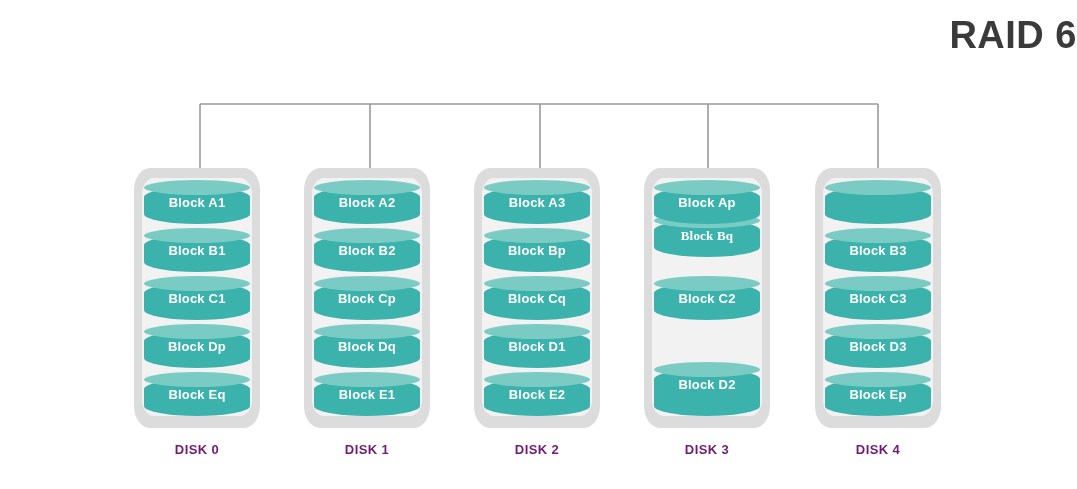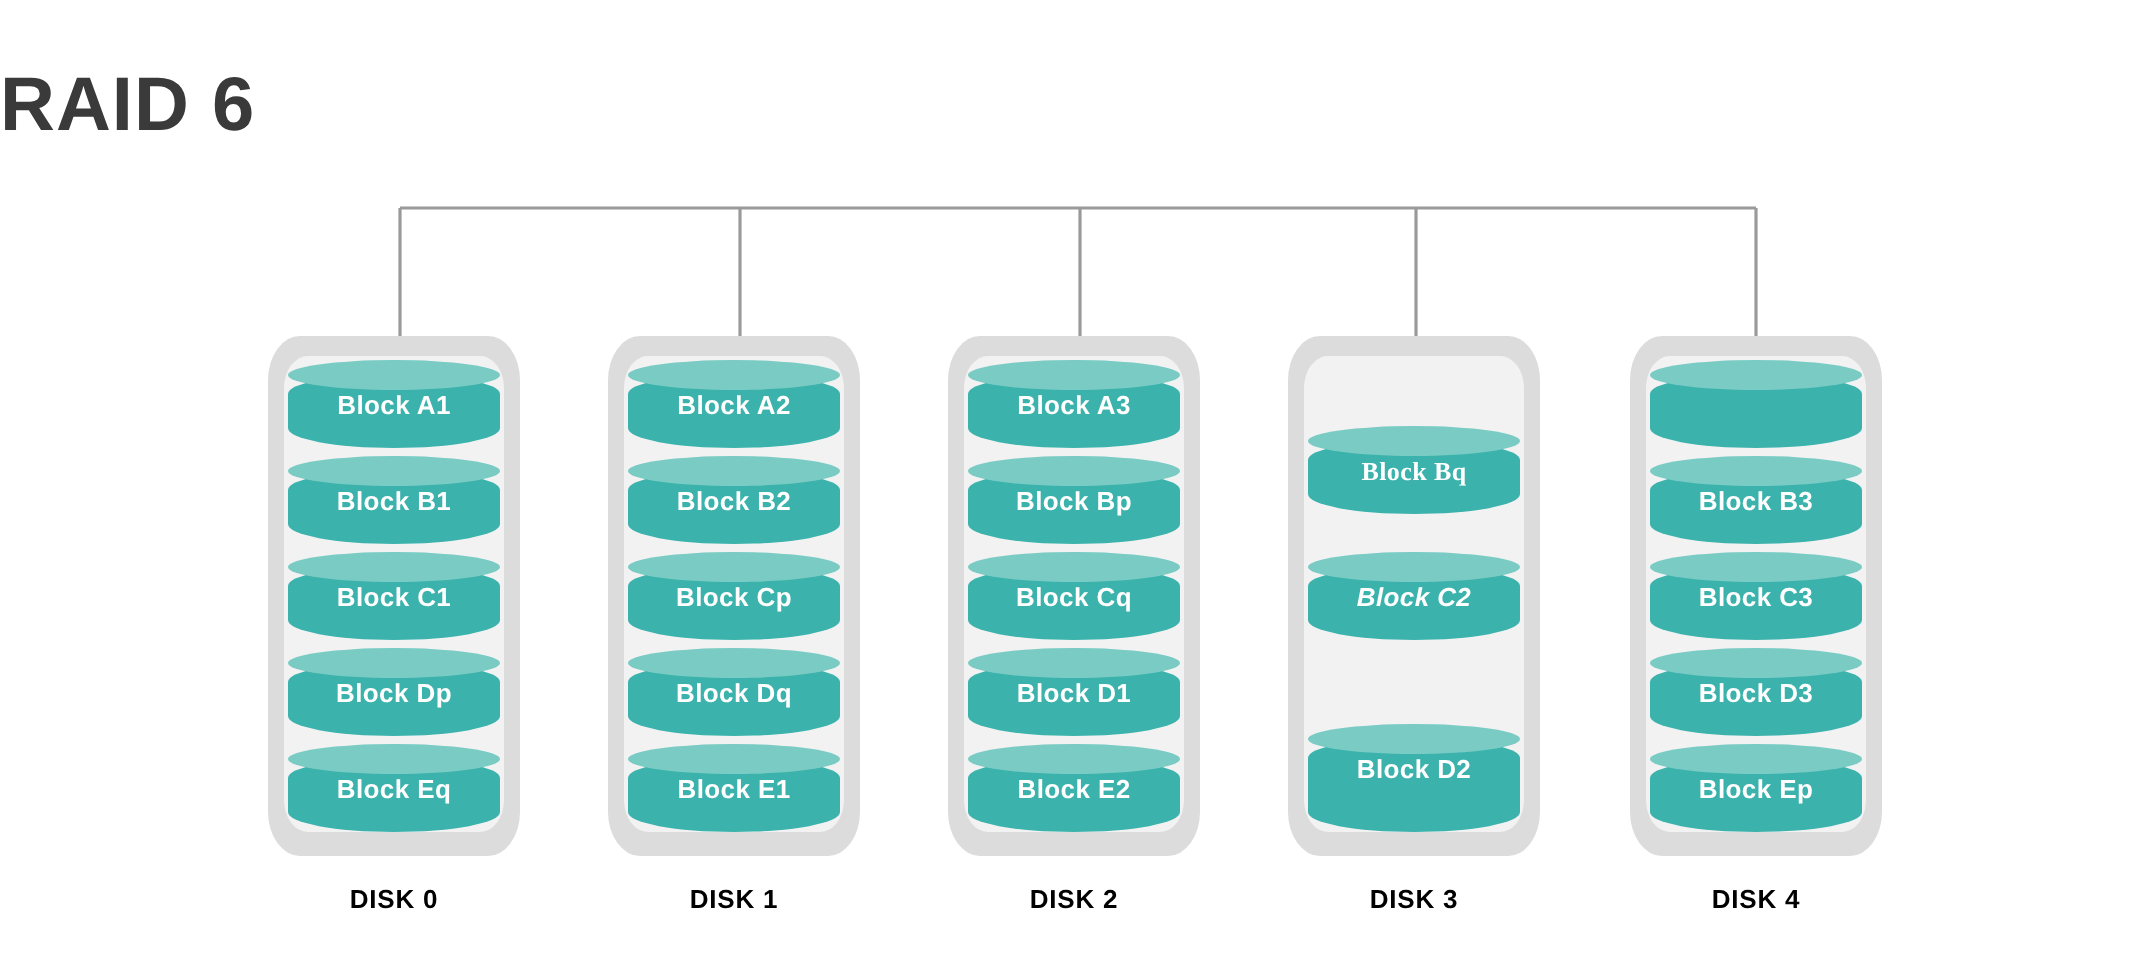--- a/index.html
+++ b/index.html
@@ -19,23 +19,23 @@
     position: absolute;
     left: 0; top: 0;
     width: 1077px;
     height: 489px;
   }
 
   
   #title {
     position: absolute;
     left: 0;
-    top: 34px;
+    top: 16px;
     width: 1077px;
-    text-align: left;
+    text-align: right;
     font-size: 38px;
     font-weight: bold;
     letter-spacing: 0.5px;
     color: #3a3a3a;
     line-height: 1;
     user-select: none;
   }
 
   
   #connectors {
@@ -137,21 +137,21 @@
   }
 
   .disk-name {
     position: absolute;
     left: 0;
     top: 274px;
     width: 126px;
     text-align: center;
     font-size: 13px;
     font-weight: bold;
-    color: #000000;
+    color: #701a75;
     letter-spacing: 0.4px;
     user-select: none;
   }
 </style>
 </head>
 <body>
 
 <div id="diagram">
 
   <div id="title">RAID 6</div>
@@ -269,30 +269,35 @@
           <div class="block" style="top: 192px; z-index: 1;">
             <div class="block-body"></div>
             <div class="block-top"></div>
             <div class="block-label">Block E3</div>
           </div>
           <div class="block" style="top: 144px; z-index: 2; margin-top: 38px;">
             <div class="block-body"></div>
             <div class="block-top"></div>
             <div class="block-label">Block D2</div>
           </div>
-          <div class="block" style="top: 96px; z-index: 3; font-style: italic;">
+          <div class="block" style="top: 96px; z-index: 3;">
             <div class="block-body"></div>
             <div class="block-top"></div>
             <div class="block-label">Block C2</div>
           </div>
           <div class="block" style="top: 33px; z-index: 4; font-family: Liberation Serif, serif;">
             <div class="block-body"></div>
             <div class="block-top"></div>
             <div class="block-label">Block Bq</div>
           </div>
+          <div class="block" style="top: 0px; z-index: 5;">
+            <div class="block-body"></div>
+            <div class="block-top"></div>
+            <div class="block-label">Block Ap</div>
+          </div>
         </div>
         <div class="disk-name">DISK 3</div>
       </div>
       <div class="disk" style="left: 681px;">
         <div class="disk-casing"></div>
         <div class="disk-casing-inner"></div>
         <div class="block-stack">
           <div class="block" style="top: 192px; z-index: 1;">
             <div class="block-body"></div>
             <div class="block-top"></div>

